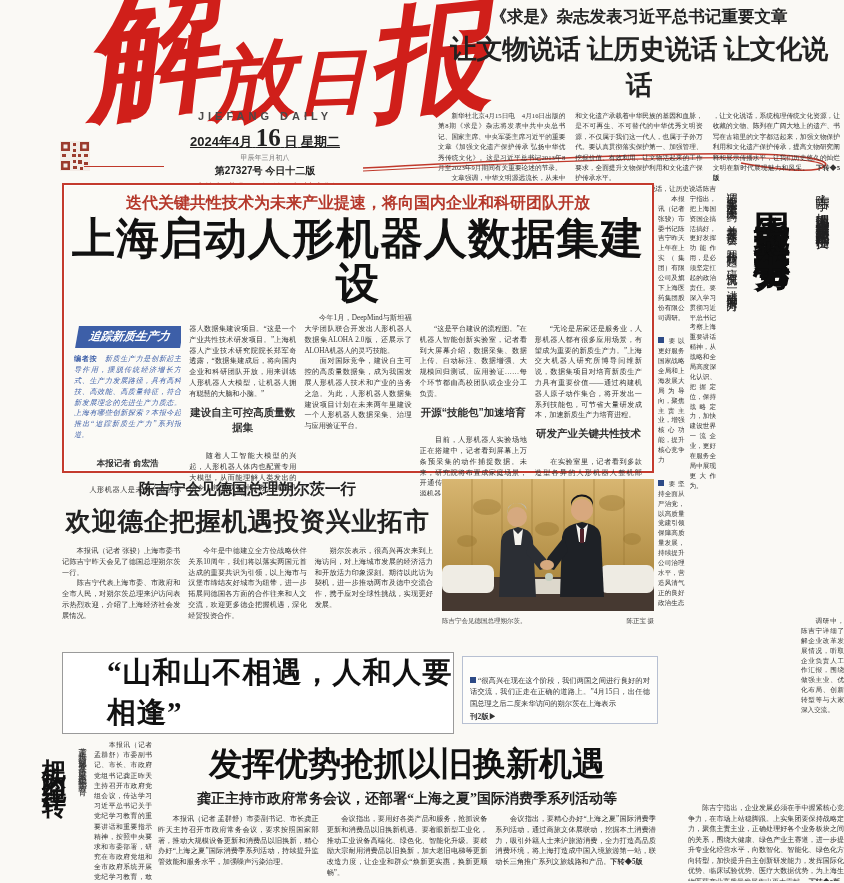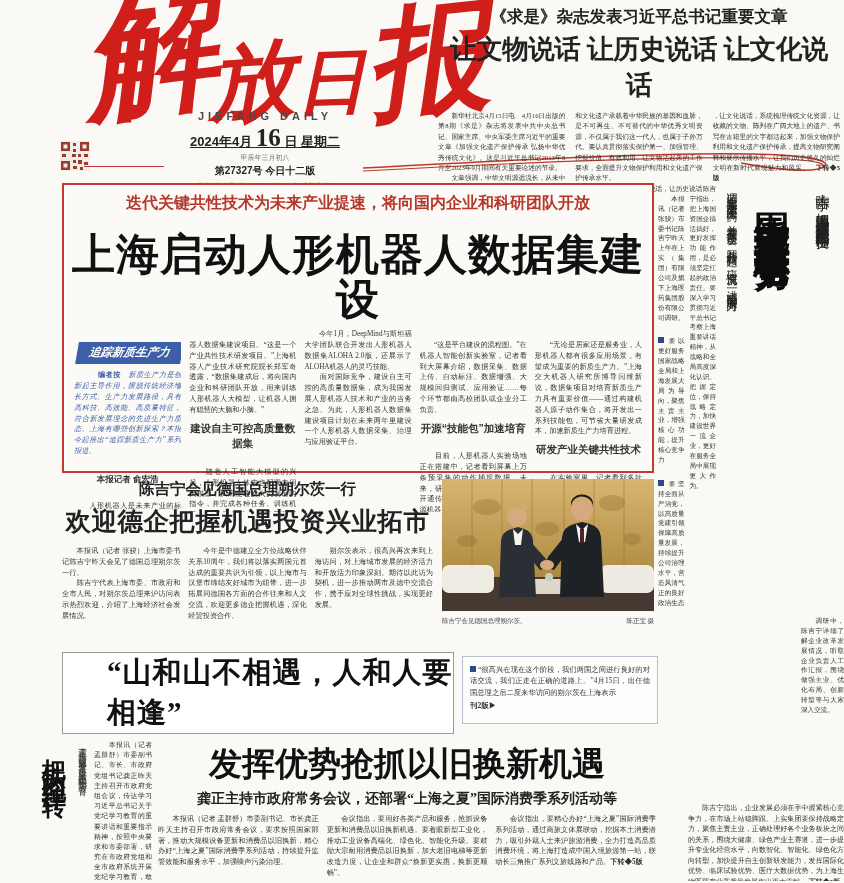--- a/index.html
+++ b/index.html
@@ -36,43 +36,43 @@
   .qiushi { left:438px; top:6px; width:402px; }
   .q-kicker { text-align:center; font-size:16.5px; font-weight:bold; }
   .q-head { text-align:center; font-size:26.5px; font-weight:900; letter-spacing:-0.5px; margin-top:3px; font-family:"Liberation Sans",sans-serif; }
   .q-cols { display:flex; gap:10px; margin-top:8px; height:92px; overflow:hidden; }
   .q-col { flex:1; font-size:6.7px; line-height:1.55; text-align:justify; color:#333; white-space:pre-line; }
   .jump { font-weight:bold; }
 
   
   .lead { left:62px; top:183px; width:592px; height:290px; border:2px solid #c43b2e; box-shadow:0 0 0 1px #fff inset; background:#fbfaf6; }
   .lead-kicker { margin-top:8px; text-align:center; color:#b5382b; font-weight:bold; font-size:16px; font-family:"Liberation Sans",sans-serif; }
-  .lead-head { text-align:center; font-size:43px; font-weight:900; letter-spacing:1px; line-height:1.05; margin-top:18px; color:#111; font-family:"Liberation Sans",sans-serif; }
+  .lead-head { text-align:center; font-size:43px; font-weight:900; letter-spacing:1px; line-height:1.05; margin-top:2px; color:#111; font-family:"Liberation Sans",sans-serif; }
   .lead-cols { display:flex; gap:8px; padding:7px 10px 6px; height:196px; overflow:hidden; }
   .lead-col { flex:1; font-size:7.2px; line-height:1.5; text-align:justify; color:#333; overflow:hidden; white-space:pre-line; }
   .tag { display:inline-block; background:#3d5fa8; color:#fff; font-style:italic; font-weight:bold; font-size:11.5px; padding:2px 12px 3px; transform:skewX(-10deg); margin:2px 0 6px 3px; border-right:3px solid #fff; box-shadow:2px 0 0 #3d5fa8; white-space:nowrap; }
   .note { color:#3d5fa8; font-style:italic; }
-  .note b { font-style:normal;margin-left:24px; }
+  .note b { font-style:normal; }
   .byline { text-align:center; font-weight:bold; font-size:8.5px; margin:5px 0; white-space:normal; }
   .subhead { font-weight:800; font-size:10.5px; text-align:center; margin:5px 0 4px; font-family:"Liberation Sans",sans-serif; white-space:normal; }
 
   
   .scholz { left:62px; top:479px; width:592px; height:168px; display:flex; gap:9px; }
   .sch-left { width:371px; }
   .sch-kicker { text-align:center; font-size:15.5px; font-weight:bold; }
   .sch-head { text-align:center; font-size:25.5px; font-weight:900; margin-top:4px; letter-spacing:0.5px; font-family:"Liberation Sans",sans-serif; }
   .sch-cols { display:flex; gap:8px; margin-top:7px; height:96px; overflow:hidden; }
   .sch-col { flex:1; font-size:7.2px; line-height:1.5; text-align:justify; color:#333; white-space:pre-line; }
   .sch-right { width:212px; }
   .caption-row { display:flex; justify-content:space-between; font-size:6.5px; color:#444; margin-top:2px; }
 
   
   .quote-head-box { left:62px; top:652px; width:392px; height:82px; border:1.5px solid #9a9a9a; background:#fff; display:flex; align-items:center; justify-content:center;padding-left:44px; }
   .quote-head { font-size:29px; font-weight:bold; letter-spacing:1px; color:#111; }
-  .quote-box { left:462px; top:656px; width:196px; height:68px; border:1px solid #b7c0d2; padding:7px 7px 4px; font-size:7.3px; line-height:1.55; text-align:justify; color:#333; background:#fdfdfb; }
+  .quote-box { left:462px; top:656px; width:196px; height:68px; border:1px solid #b7c0d2; padding:18px 7px 4px; font-size:7.3px; line-height:1.55; text-align:justify; color:#333; background:#fdfdfb; }
   .sq { display:inline-block; width:6px; height:6px; background:#2d4a86; margin-right:2px; }
   .quote-jump { text-align:left; font-weight:bold; font-size:7.5px; margin-top:2px; }
 
   
   .discipline { left:38px; top:740px; width:114px; height:143px; display:flex; gap:5px; overflow:hidden; }
   .disc-head { writing-mode:vertical-rl; font-size:24px; font-weight:900; letter-spacing:7px; width:32px; font-family:"Liberation Sans",sans-serif; color:#111; }
   .disc-sub { writing-mode:vertical-rl; font-size:8.5px; width:14px; letter-spacing:2px; color:#333; }
   .disc-body { flex:1; font-size:6.8px; line-height:1.5; text-align:justify; color:#333; white-space:pre-line; }
 
   .renewal { left:158px; top:742px; width:498px; height:141px; overflow:hidden; }

